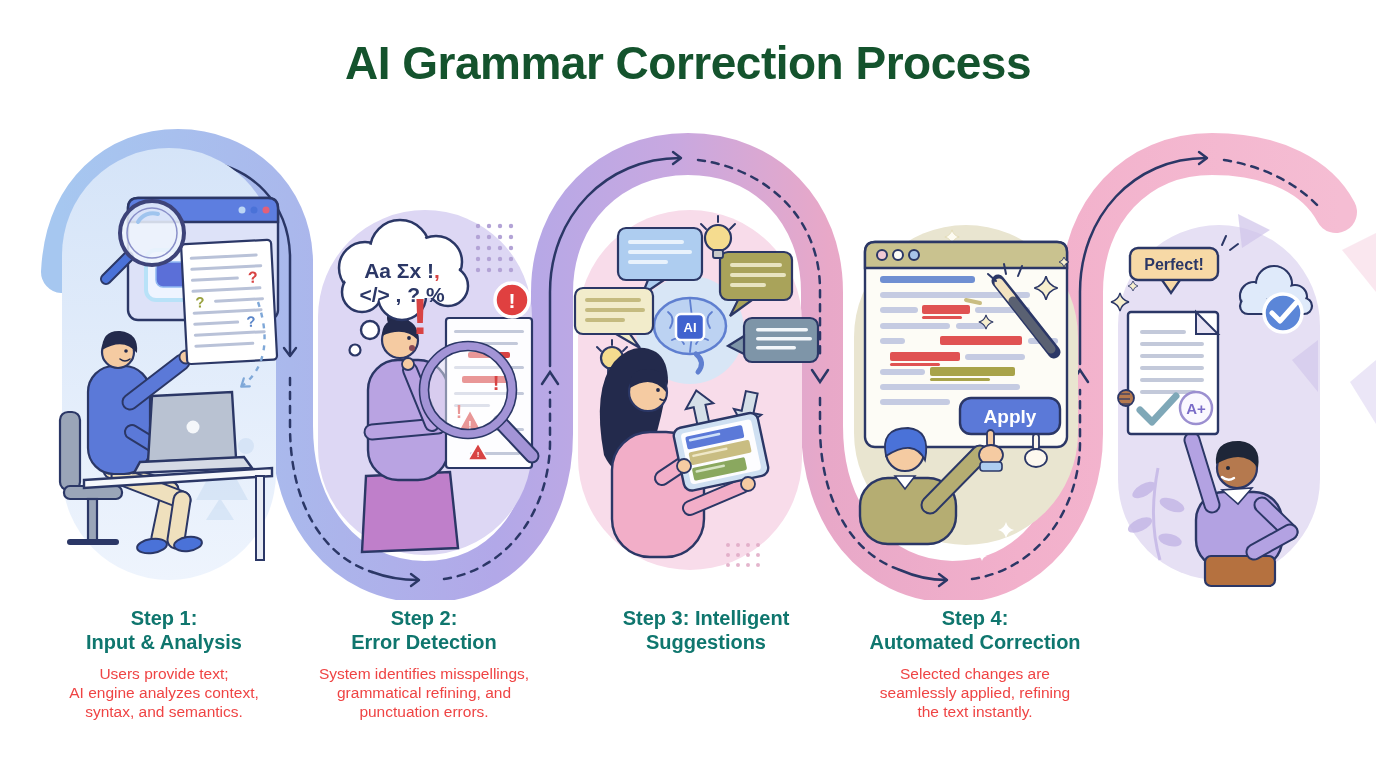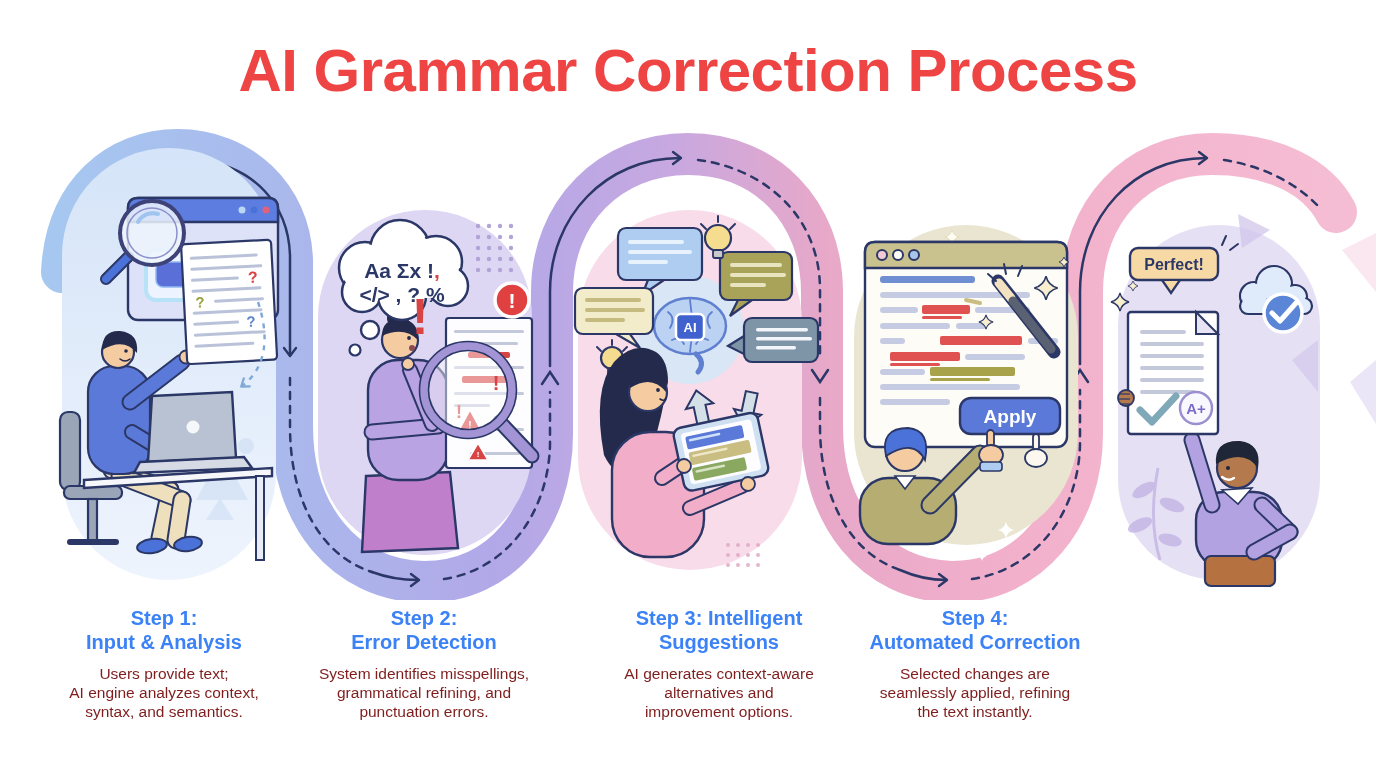--- a/index.html
+++ b/index.html
@@ -1,24 +1,24 @@
 <!DOCTYPE html>
 <html><head>
 <meta charset="utf-8">
 <style>
   html,body{margin:0;padding:0;background:#fff;}
   .stage{position:relative;width:1376px;height:768px;background:#ffffff;overflow:hidden;
          font-family:"Liberation Sans",sans-serif;}
   .title{position:absolute;top:36px;left:0;width:100%;margin:0;text-align:center;
-         font-size:60px;font-weight:bold;letter-spacing:-0.5px;color:#ef4444;}
+         font-size:46px;font-weight:bold;letter-spacing:-0.5px;color:#14532d;}
   svg{font-family:"Liberation Sans",sans-serif;}
   .illus{position:absolute;top:0;left:0;}
   .step{position:absolute;top:606px;width:270px;text-align:center;}
-  .step h3{margin:0;font-size:20px;line-height:1.22;white-space:pre-line;color:#3b82f6;font-weight:bold;}
-  .step p{margin:9px 0 0 0;font-size:15.5px;line-height:1.24;white-space:pre-line;color:#7f1d1d;}
+  .step h3{margin:0;font-size:20px;line-height:1.22;white-space:pre-line;color:#0f766e;font-weight:bold;}
+  .step p{margin:9px 0 0 0;font-size:15.5px;line-height:1.24;white-space:pre-line;color:#ef4444;}
 </style>
 </head>
 <body>
 
 <div class="stage">
 
   <h1 class="title">AI Grammar Correction Process</h1>
 
   <svg class="illus" width="1376" height="600" viewBox="0 0 1376 600">
     <defs>
@@ -557,26 +557,23 @@
 AI engine analyzes context,
 syntax, and semantics.</p>
   </div>
   <div class="step" style="left:289px">
     <h3>Step 2:
 Error Detection</h3>
     <p>System identifies misspellings,
 grammatical refining, and
 punctuation errors.</p>
   </div>
-  <div class="step" style="left:584px">
+  <div class="step" style="left:571px">
     <h3>Step 3: Intelligent
 Suggestions</h3>
-    <p>AI generates context-aware
-alternatives and
-improvement options.</p>
   </div>
   <div class="step" style="left:840px">
     <h3>Step 4:
 Automated Correction</h3>
     <p>Selected changes are
 seamlessly applied, refining
 the text instantly.</p>
   </div>
   <div class="step" style="left:1079px">
   </div>

